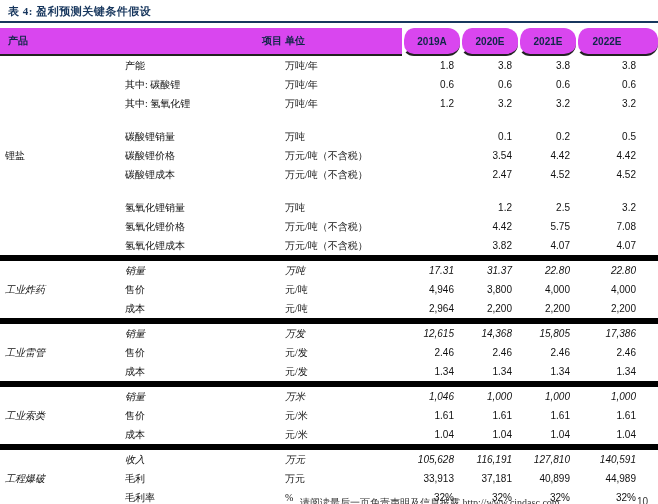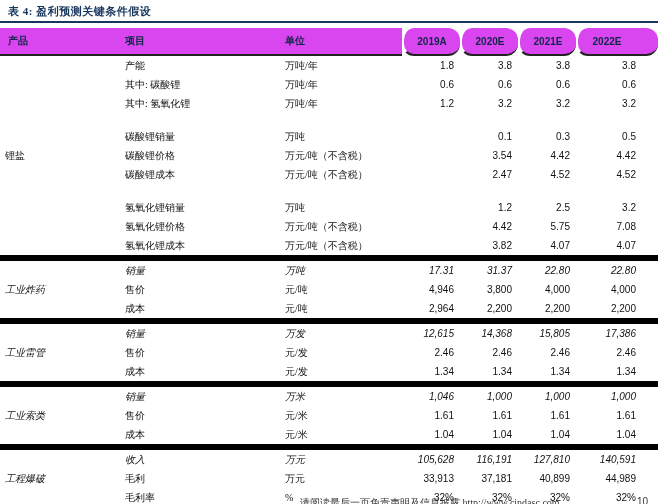--- a/index.html
+++ b/index.html
@@ -46,21 +46,21 @@
     background: #d946ef;
     color: #0f2747;
     font-size: 10px;
     font-weight: bold;
     height: 26px;
     text-align: left;
     border-bottom: 2px solid #222222;
     padding: 0;
   }
   thead th.h-prod { padding-left: 8px; }
-  thead th.h-item { padding-left: 5px; }
+  thead th.h-item { padding-left: 5px; text-align: right; }
   thead th.h-unit { padding-left: 3px; }
   thead th.h-year {
     font-family: "Liberation Sans", "DejaVu Sans", sans-serif;
     text-align: center;
     border-left: 2px solid #ffffff;
     border-radius: 12px;
   }
   thead th.h-year-last { padding-right: 22px; }
 
   tbody td {
@@ -167,21 +167,21 @@
           <td class="val val-last">3.2</td>
         </tr>
         <tr class="spacer">
           <td colspan="6"></td>
         </tr>
         <tr>
           <td class="item">碳酸锂销量</td>
           <td class="unit">万吨</td>
           <td class="val"></td>
           <td class="val">0.1</td>
-          <td class="val">0.3</td>
+          <td class="val">0.2</td>
           <td class="val val-last">0.5</td>
         </tr>
         <tr>
           <td class="item">碳酸锂价格</td>
           <td class="unit">万元/吨（不含税）</td>
           <td class="val"></td>
           <td class="val">3.54</td>
           <td class="val">4.42</td>
           <td class="val val-last">4.42</td>
         </tr>

